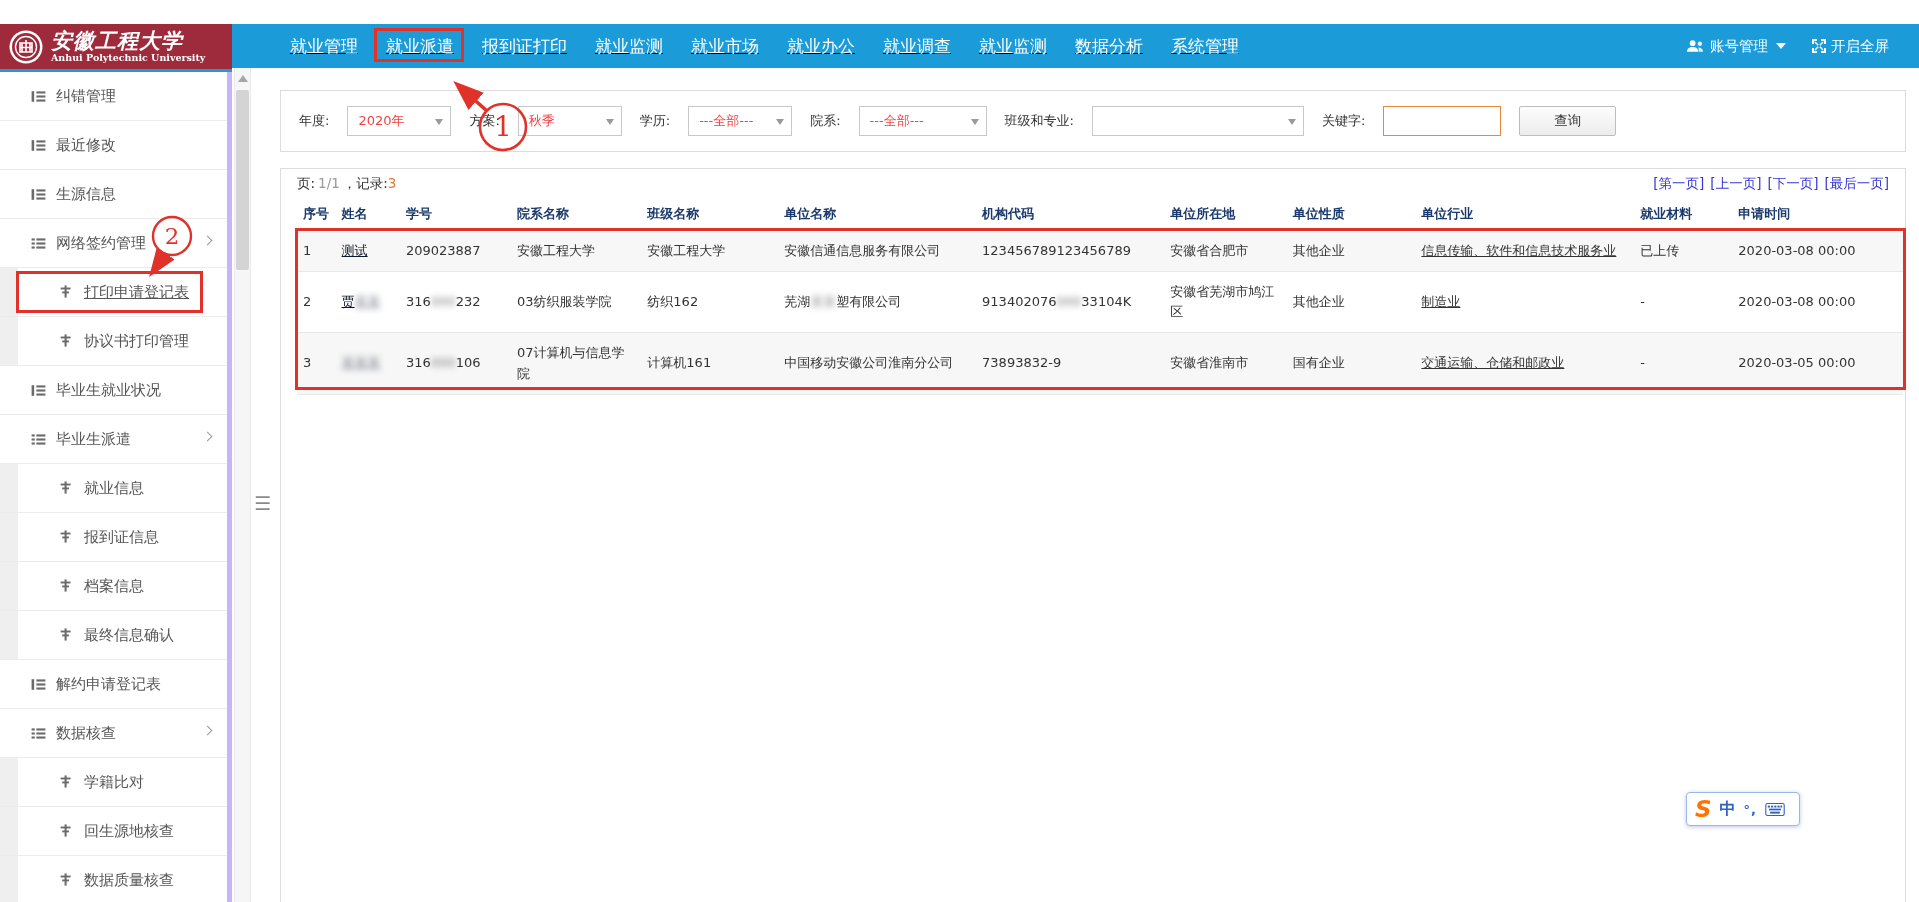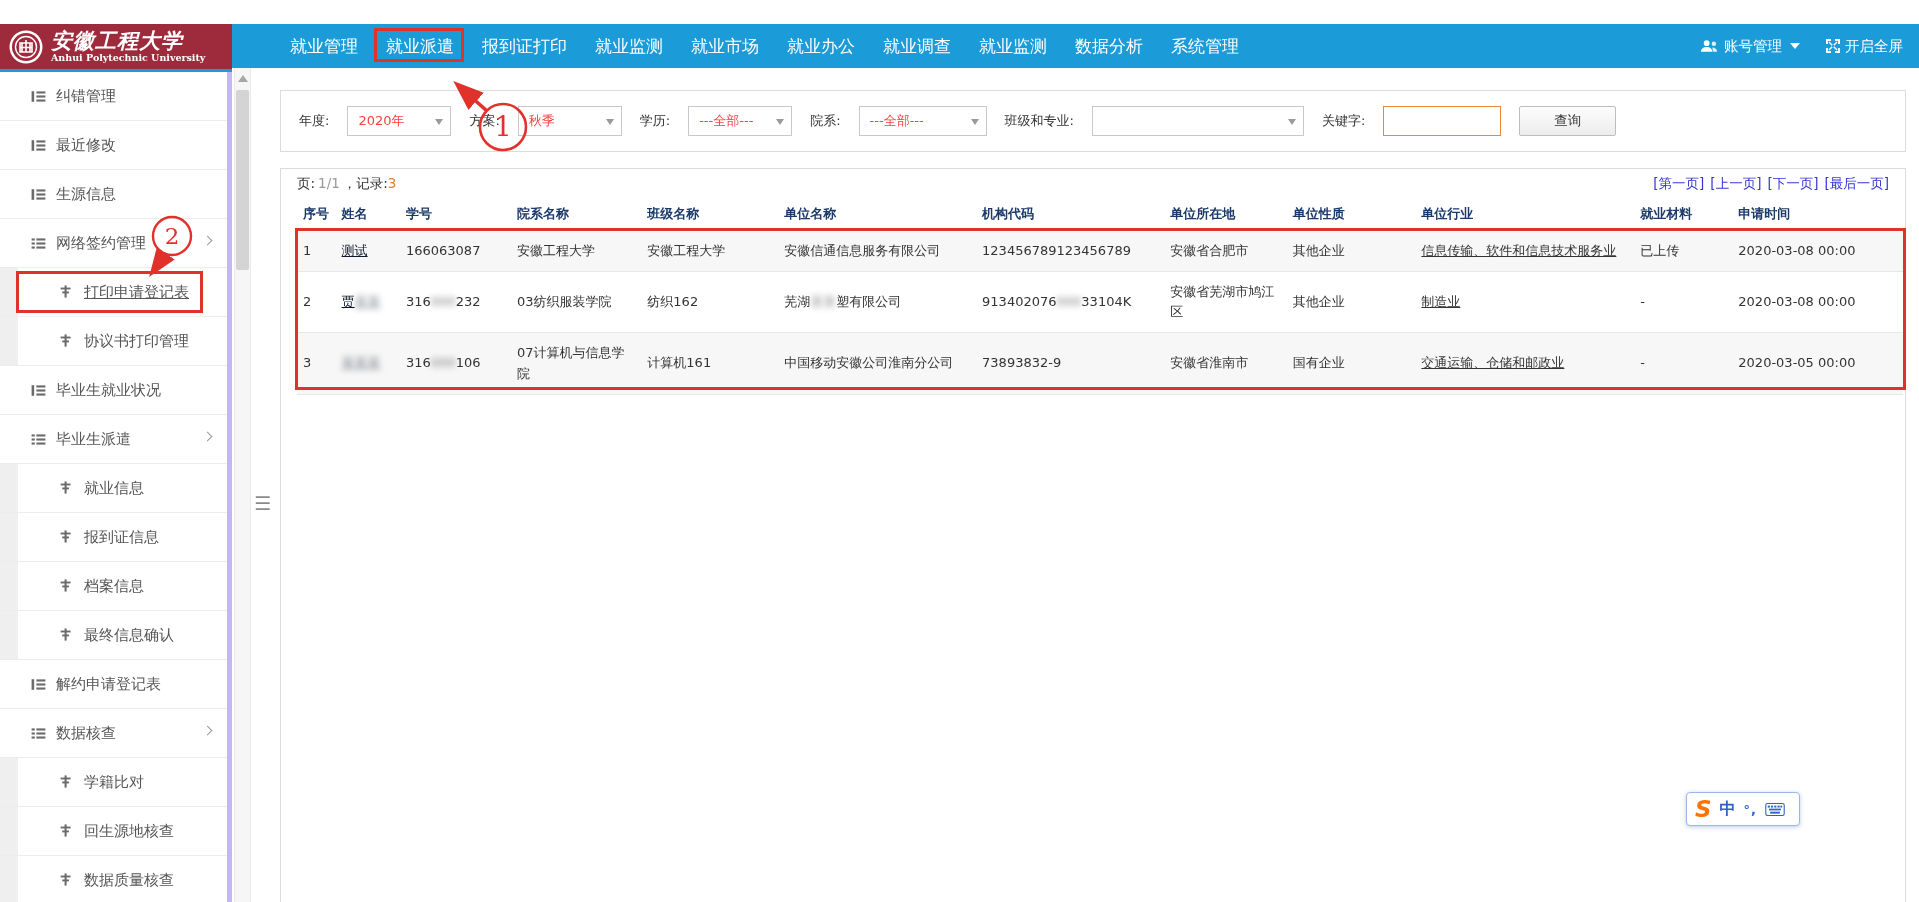--- a/index.html
+++ b/index.html
@@ -10,24 +10,24 @@
   
   .topbar { position:absolute; left:0; top:0; width:1919px; height:44px;
     background:#1b9cd8; display:flex; align-items:stretch; z-index:5; }
   .brand { width:232px; height:48px; background:#9e2b3b; border-bottom:3px solid #1b9cd8;
     display:flex; align-items:center; padding:0 8px; gap:7px; flex:0 0 auto; cursor:pointer; }
   .seal { width:36px; height:36px; flex:0 0 auto; }
   .brand-cn { font-family:"DejaVu Serif","Liberation Serif",serif; font-style:italic;
     font-weight:bold; font-size:21px; color:#fff; letter-spacing:1px; line-height:1.05; white-space:nowrap; }
   .brand-en { font-family:"DejaVu Serif","Liberation Serif",serif; font-weight:bold;
     font-size:9.5px; color:#fff; white-space:nowrap; }
-  .mainnav { display:flex; margin-left:44px; align-items:flex-start; }
+  .mainnav { display:flex; margin-left:44px; align-items:flex-start;text-decoration:underline; }
   .nav-item { color:#fff; font-size:17px; line-height:44px; padding:0 14px; cursor:pointer;
     white-space:nowrap; text-decoration:none; }
-  .topbar-right { margin-left:auto; display:flex; align-items:center; gap:26px; padding-right:16px; }
+  .topbar-right { margin-left:auto; display:flex; align-items:center; gap:26px; padding-right:30px; }
   .tb-btn { color:#fff; font-size:14.5px; display:flex; align-items:center; gap:5px; cursor:pointer; white-space:nowrap; }
   .caret-down { width:0; height:0; border-left:5px solid transparent; border-right:5px solid transparent;
     border-top:6px solid #fff; display:inline-block; margin-left:3px; }
 
   
   .sidebar { position:absolute; left:0; top:48px; width:232px; height:854px; background:#fff;
     border-right:5px solid #c4b5fd; }
   .side-item { position:relative; height:49px; display:flex; align-items:center;
     border-bottom:1px solid #ececec; color:#555; font-size:15px; cursor:pointer; }
   .side-item.top { padding-left:30px; }
@@ -454,21 +454,21 @@
             <th>单位性质</th>
             <th>单位行业</th>
             <th>就业材料</th>
             <th>申请时间</th>
           </tr>
         </thead>
       <tbody id="grid-body">
           <tr>
             <td>1</td>
             <td><span class="cell-link"><span>测试</span></span></td>
-            <td><span>166063087</span></td>
+            <td><span>209023887</span></td>
             <td>安徽工程大学</td>
             <td>安徽工程大学</td>
             <td><span>安徽信通信息服务有限公司</span></td>
             <td><span>123456789123456789</span></td>
             <td>安徽省合肥市</td>
             <td>其他企业</td>
             <td><span class="cell-industry">信息传输、软件和信息技术服务业</span></td>
             <td>已上传</td>
             <td>2020-03-08 00:00</td>
           </tr>

